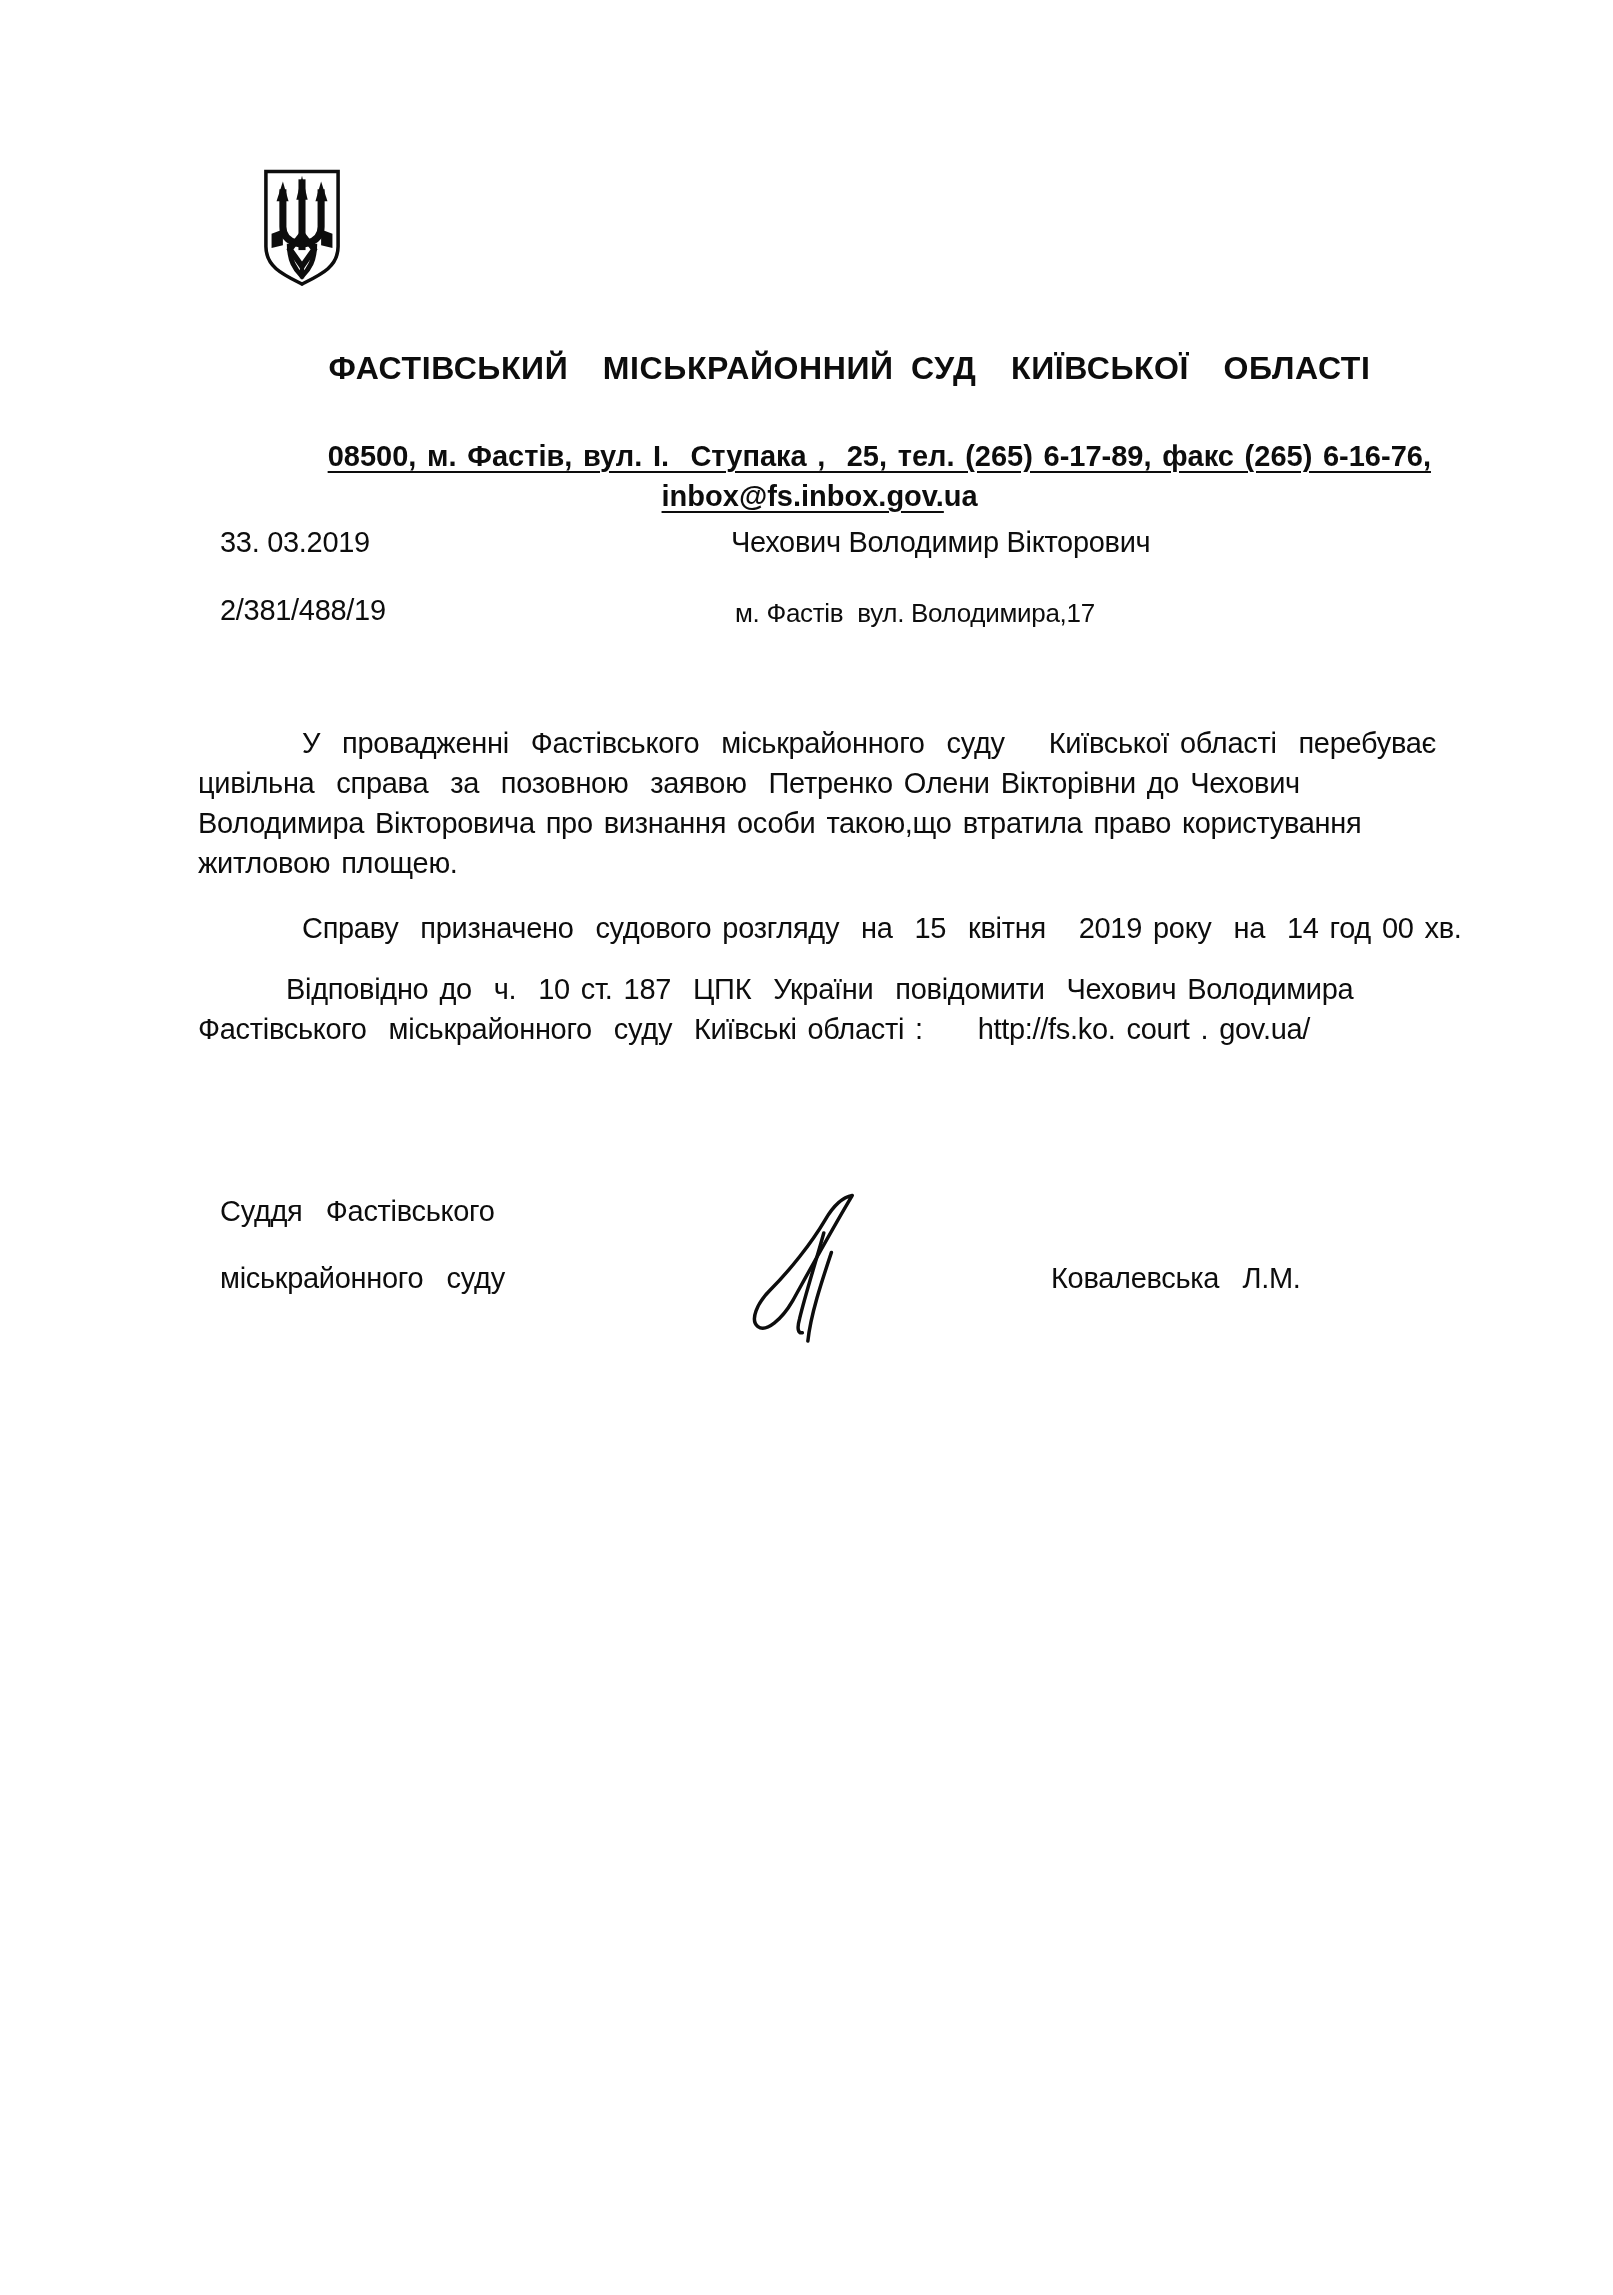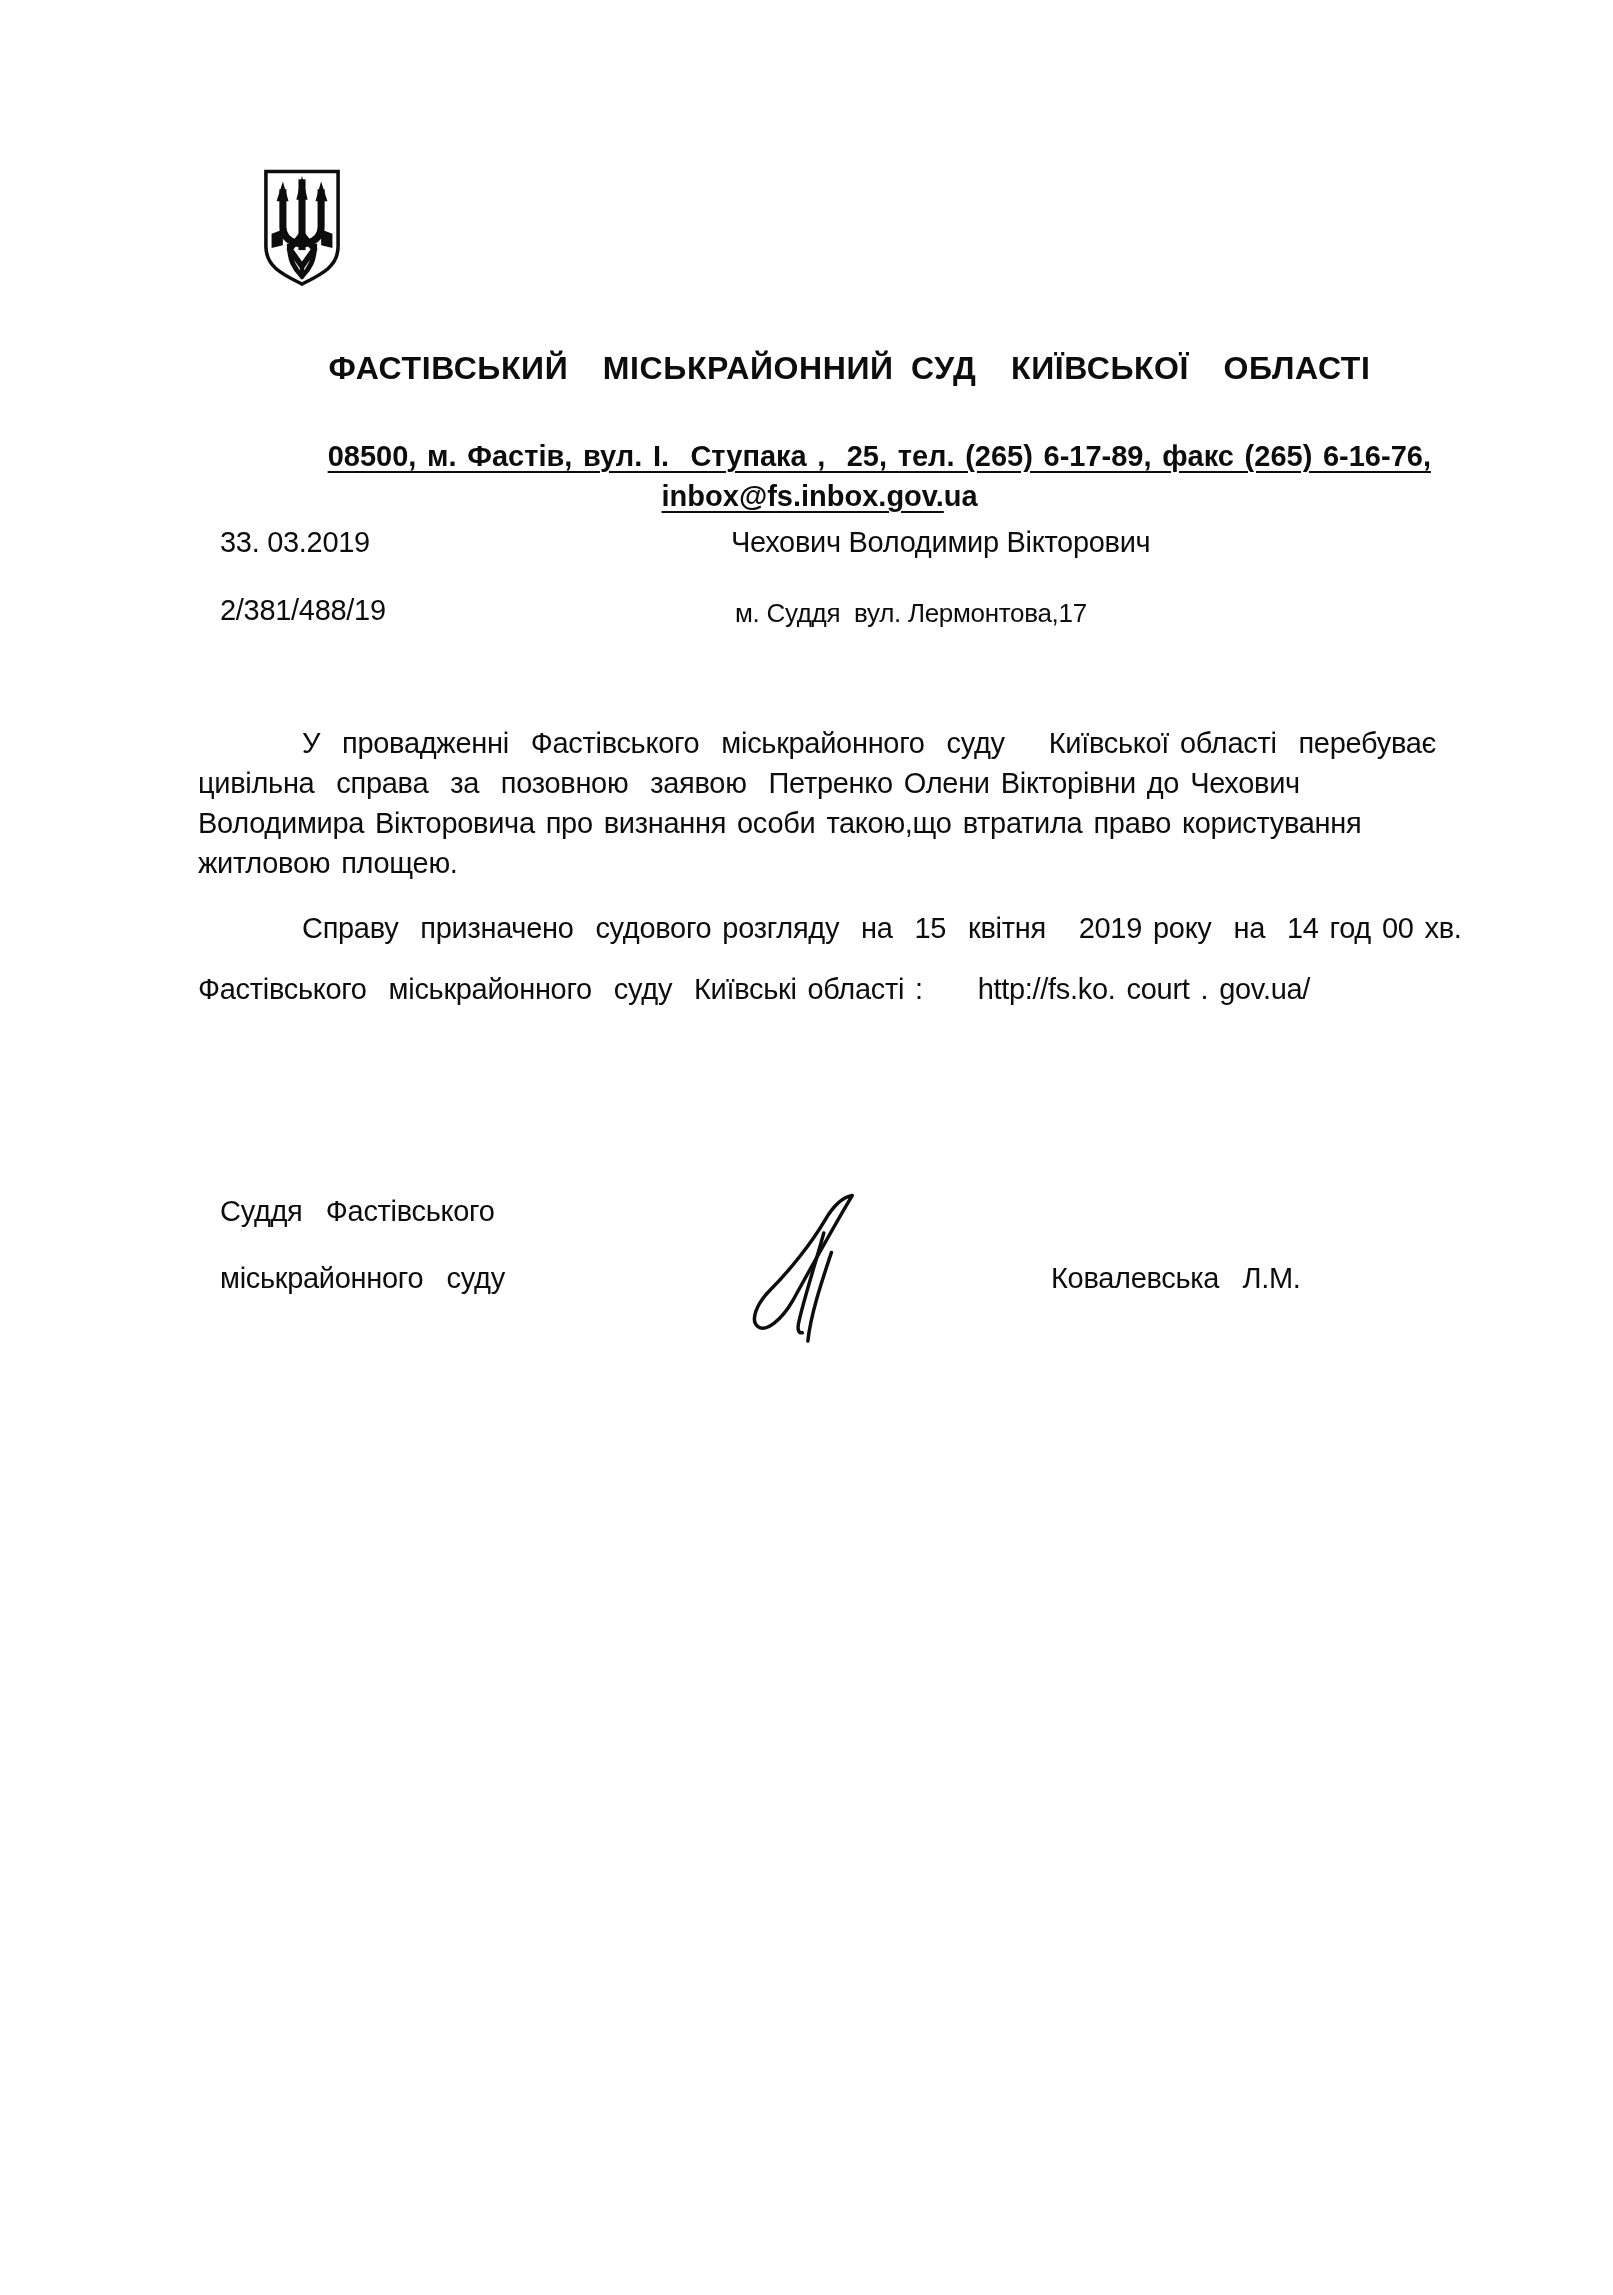--- a/index.html
+++ b/index.html
@@ -67,34 +67,35 @@
     <span class="u">08500, м. Фастів, вул. І.  Ступака ,  25, тел. (265) 6-17-89, факс (265) 6-16-76,</span>
   </div>
 
   <div class="abs court-email">
     <span class="u">inbox@fs.inbox.gov.</span><span>ua</span>
   </div>
 
   <div class="abs meta line" style="left:220px; top:526px;">33. 03.2019</div>
   <div class="abs meta line" style="left:731px; top:526px;">Чехович Володимир Вікторович</div>
   <div class="abs meta line" style="left:220px; top:594px;">2/381/488/19</div>
-  <div class="abs small-addr line" style="left:735px; top:598px;">м. Суддя  вул. Лермонтова,17</div>
+  <div class="abs small-addr line" style="left:735px; top:598px;">м. Фастів  вул. Володимира,17</div>
 
   <div class="abs bodytext" style="top:723px;">
     <div class="line indent">У  провадженні  Фастівського  міськрайонного  суду    Київської області  перебуває</div>
     <div class="line">цивільна  справа  за  позовною  заявою  Петренко Олени Вікторівни до Чехович</div>
     <div class="line">Володимира Вікторовича про визнання особи такою,що втратила право користування</div>
     <div class="line">житловою площею.</div>
   </div>
 
   <div class="abs bodytext" style="top:908px;">
     <div class="line indent">Справу  призначено  судового розгляду  на  15  квітня   2019 року  на  14 год 00 хв.</div>
   </div>
 
   <div class="abs bodytext" style="top:969px;">
+    <div class="line indent-sm">Відповідно до  ч.  10 ст. 187  ЦПК  України  повідомити  Чехович Володимира</div>
     <div class="line">Фастівського  міськрайонного  суду  Київські області :     http://fs.ko. court . gov.ua/</div>
   </div>
 
   <div class="abs sig-label" style="left:220px; top:1195px;">Суддя  Фастівського</div>
   <div class="abs sig-label" style="left:220px; top:1262px;">міськрайонного  суду</div>
 
   <div class="abs" style="left:733px; top:1190px; width:149px; height:156px;">
     <svg viewBox="0 0 215 225" aria-hidden="true">
       <g fill="none" stroke="#0d0d0d" stroke-width="5" stroke-linecap="round">
         <path d="M172 8 C142 58 106 124 86 160 C71 186 48 206 36 197 C24 188 35 163 53 145 C81 117 113 77 133 43 C146 21 160 10 172 8"></path>

